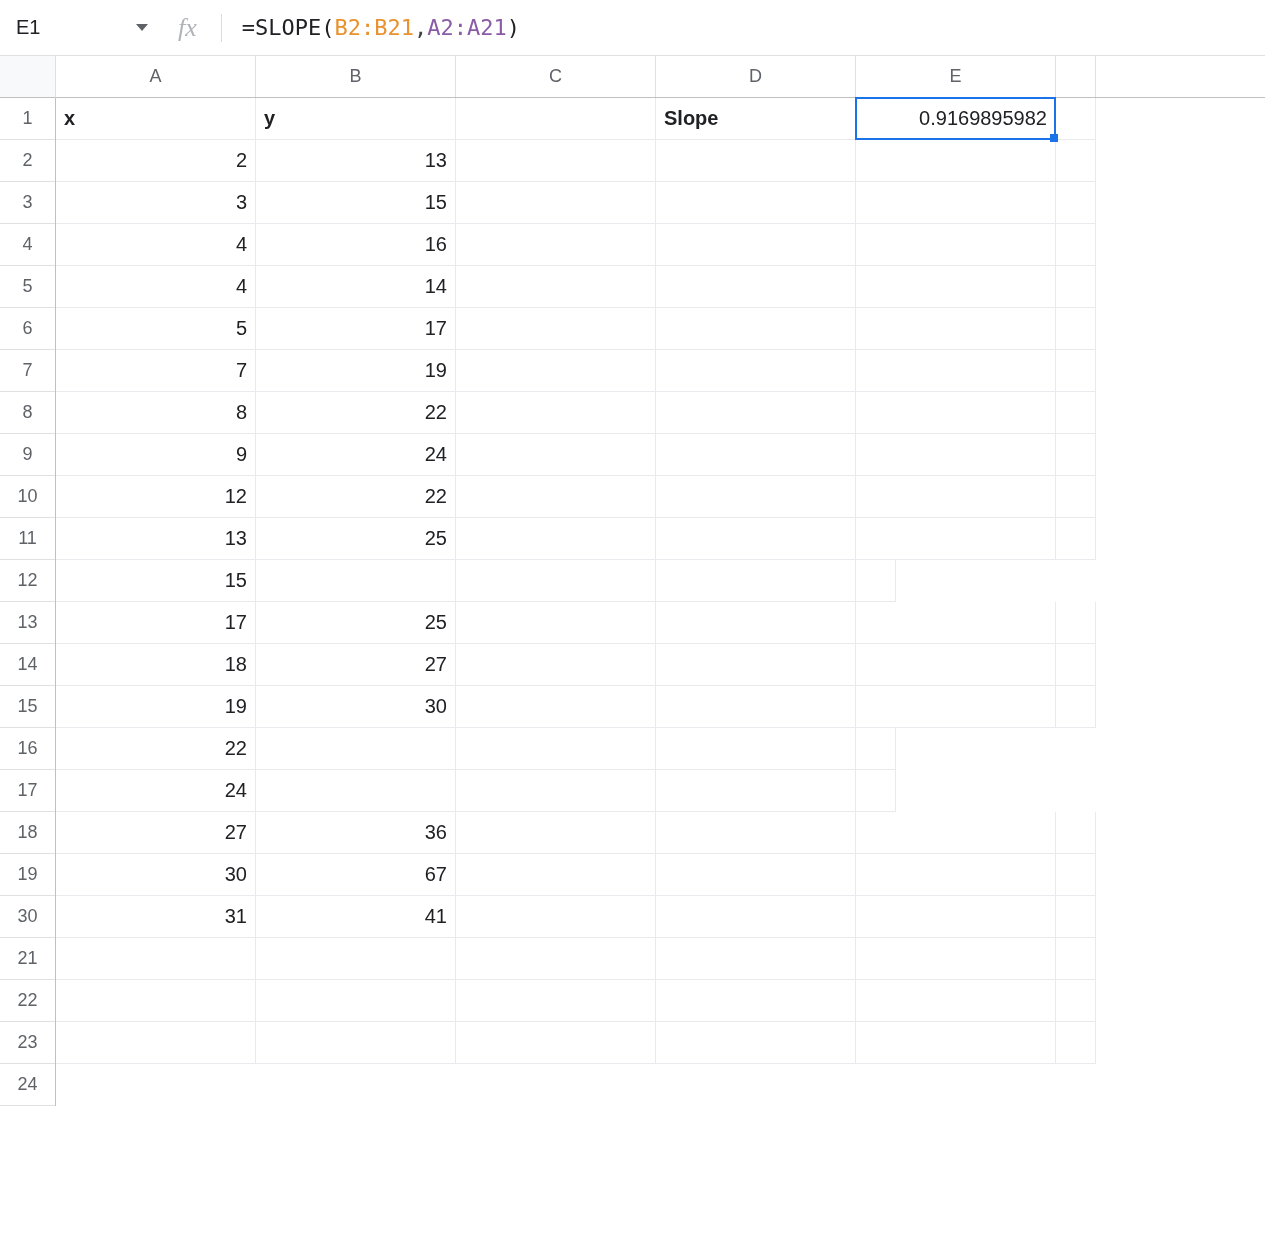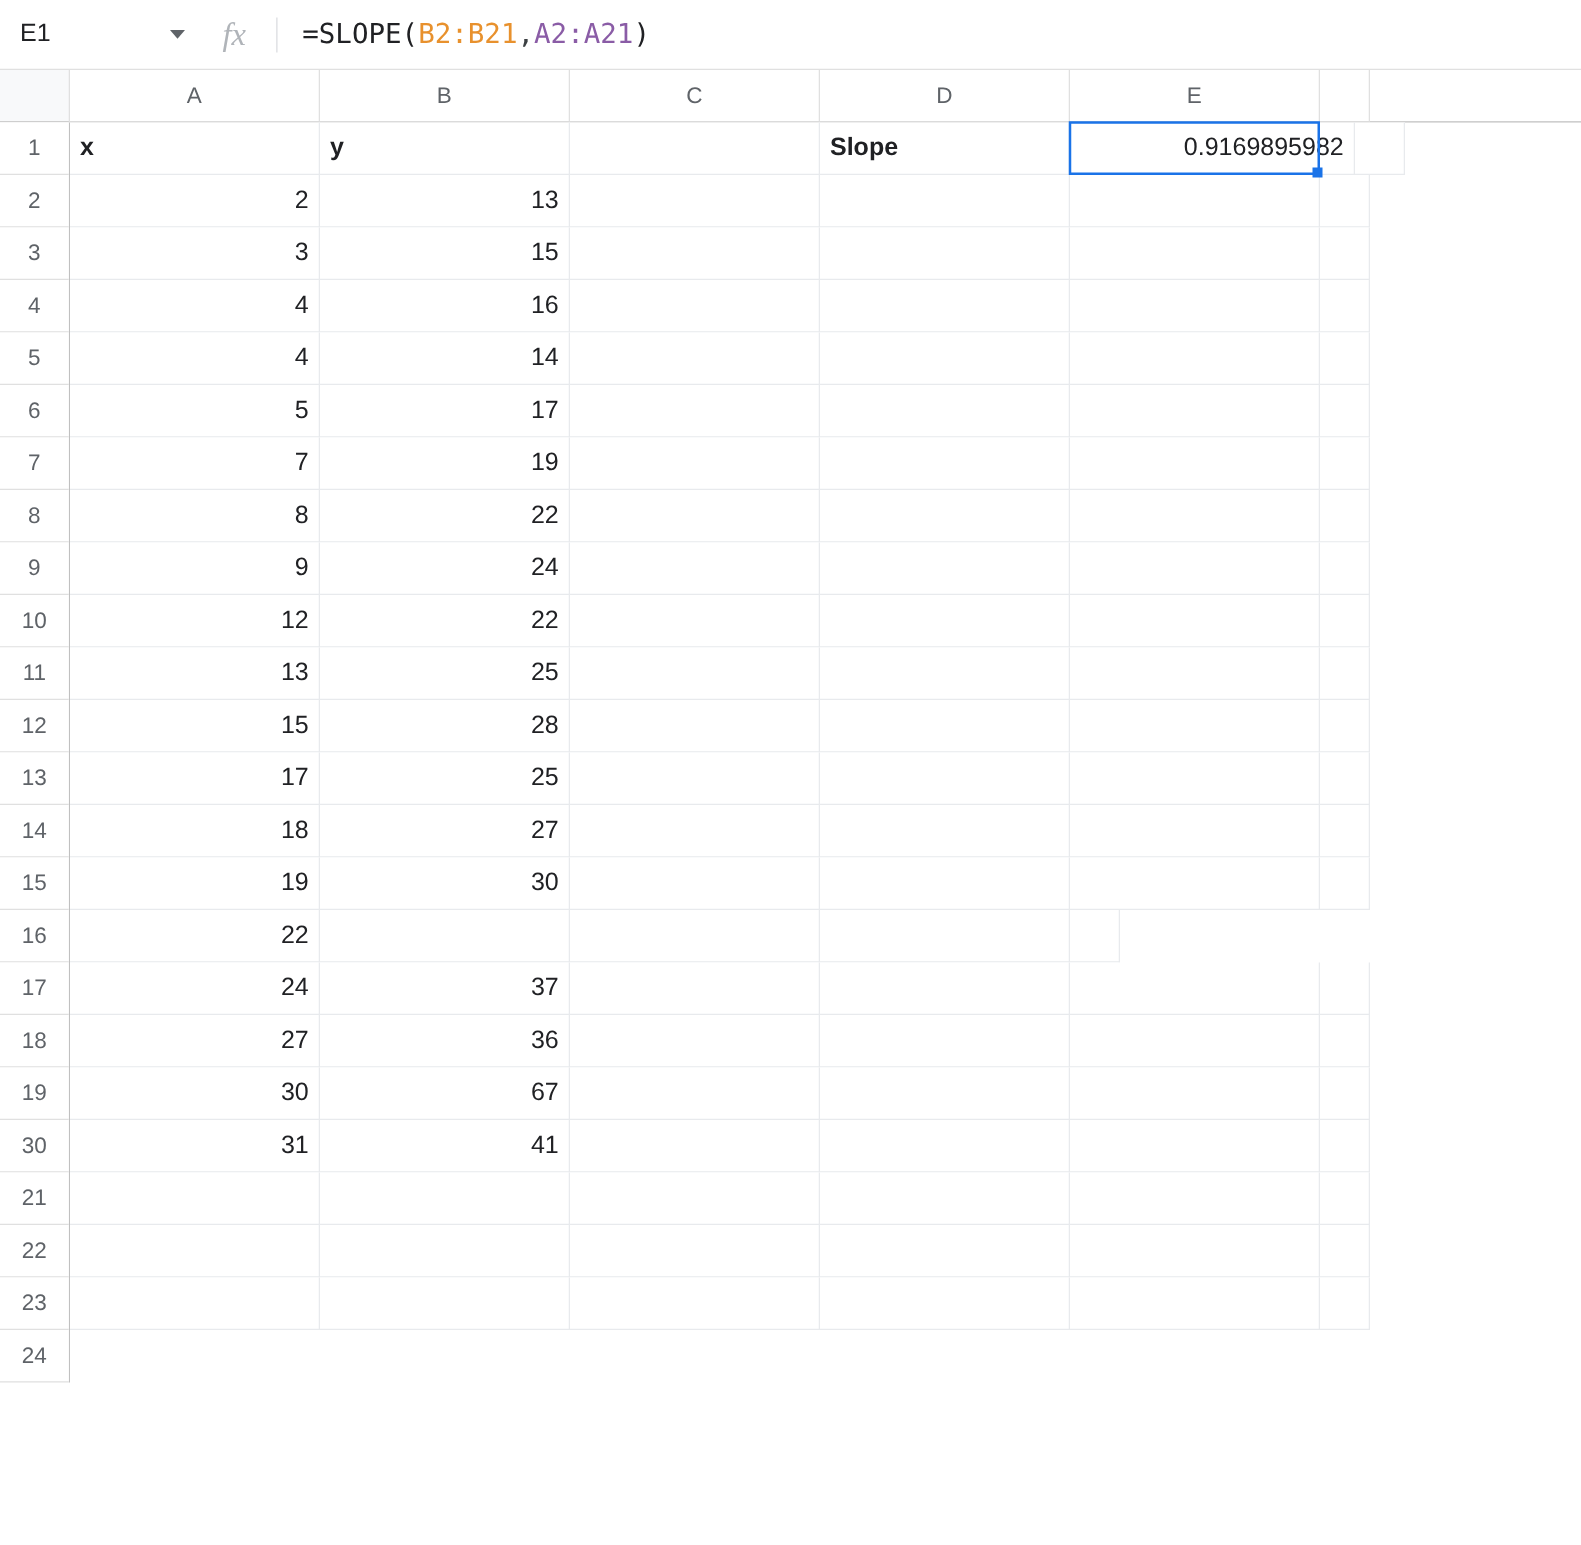--- a/index.html
+++ b/index.html
@@ -184,21 +184,21 @@
       <div class="row-header">22</div>
       <div class="row-header">23</div>
       <div class="row-header">24</div>
     </div>
   <div class="grid" id="grid">
       <div class="grid-row">
         <div class="cell colA text-left bold" style="width: 200px;">x</div>
         <div class="cell colB text-left bold" style="width: 200px;">y</div>
         <div class="cell colC text-right" style="width: 200px;"></div>
         <div class="cell colD text-left bold" style="width: 200px;">Slope</div>
-        <div class="cell colE text-right" style="width: 228px;">0.9169895982</div>
+        <div class="cell colE text-right" style="width: 200px;">0.9169895982</div>
         <div class="cell" style="width: 40px;"></div>
       </div>
       <div class="grid-row">
         <div class="cell colA text-right" style="width: 200px;">2</div>
         <div class="cell colB text-right" style="width: 200px;">13</div>
         <div class="cell colC text-right" style="width: 200px;"></div>
         <div class="cell colD text-right" style="width: 200px;"></div>
         <div class="cell colE text-right" style="width: 200px;"></div>
         <div class="cell" style="width: 40px;"></div>
       </div>
@@ -269,21 +269,20 @@
       <div class="grid-row">
         <div class="cell colA text-right" style="width: 200px;">13</div>
         <div class="cell colB text-right" style="width: 200px;">25</div>
         <div class="cell colC text-right" style="width: 200px;"></div>
         <div class="cell colD text-right" style="width: 200px;"></div>
         <div class="cell colE text-right" style="width: 200px;"></div>
         <div class="cell" style="width: 40px;"></div>
       </div>
       <div class="grid-row">
         <div class="cell colA text-right" style="width: 200px;">15</div>
-        <div class="cell colB text-right" style="width: 200px;">28</div>
         <div class="cell colC text-right" style="width: 200px;"></div>
         <div class="cell colD text-right" style="width: 200px;"></div>
         <div class="cell colE text-right" style="width: 200px;"></div>
         <div class="cell" style="width: 40px;"></div>
       </div>
       <div class="grid-row">
         <div class="cell colA text-right" style="width: 200px;">17</div>
         <div class="cell colB text-right" style="width: 200px;">25</div>
         <div class="cell colC text-right" style="width: 200px;"></div>
         <div class="cell colD text-right" style="width: 200px;"></div>
@@ -308,21 +307,20 @@
       </div>
       <div class="grid-row">
         <div class="cell colA text-right" style="width: 200px;">22</div>
         <div class="cell colC text-right" style="width: 200px;"></div>
         <div class="cell colD text-right" style="width: 200px;"></div>
         <div class="cell colE text-right" style="width: 200px;"></div>
         <div class="cell" style="width: 40px;"></div>
       </div>
       <div class="grid-row">
         <div class="cell colA text-right" style="width: 200px;">24</div>
-        <div class="cell colB text-right" style="width: 200px;">37</div>
         <div class="cell colC text-right" style="width: 200px;"></div>
         <div class="cell colD text-right" style="width: 200px;"></div>
         <div class="cell colE text-right" style="width: 200px;"></div>
         <div class="cell" style="width: 40px;"></div>
       </div>
       <div class="grid-row">
         <div class="cell colA text-right" style="width: 200px;">27</div>
         <div class="cell colB text-right" style="width: 200px;">36</div>
         <div class="cell colC text-right" style="width: 200px;"></div>
         <div class="cell colD text-right" style="width: 200px;"></div>

